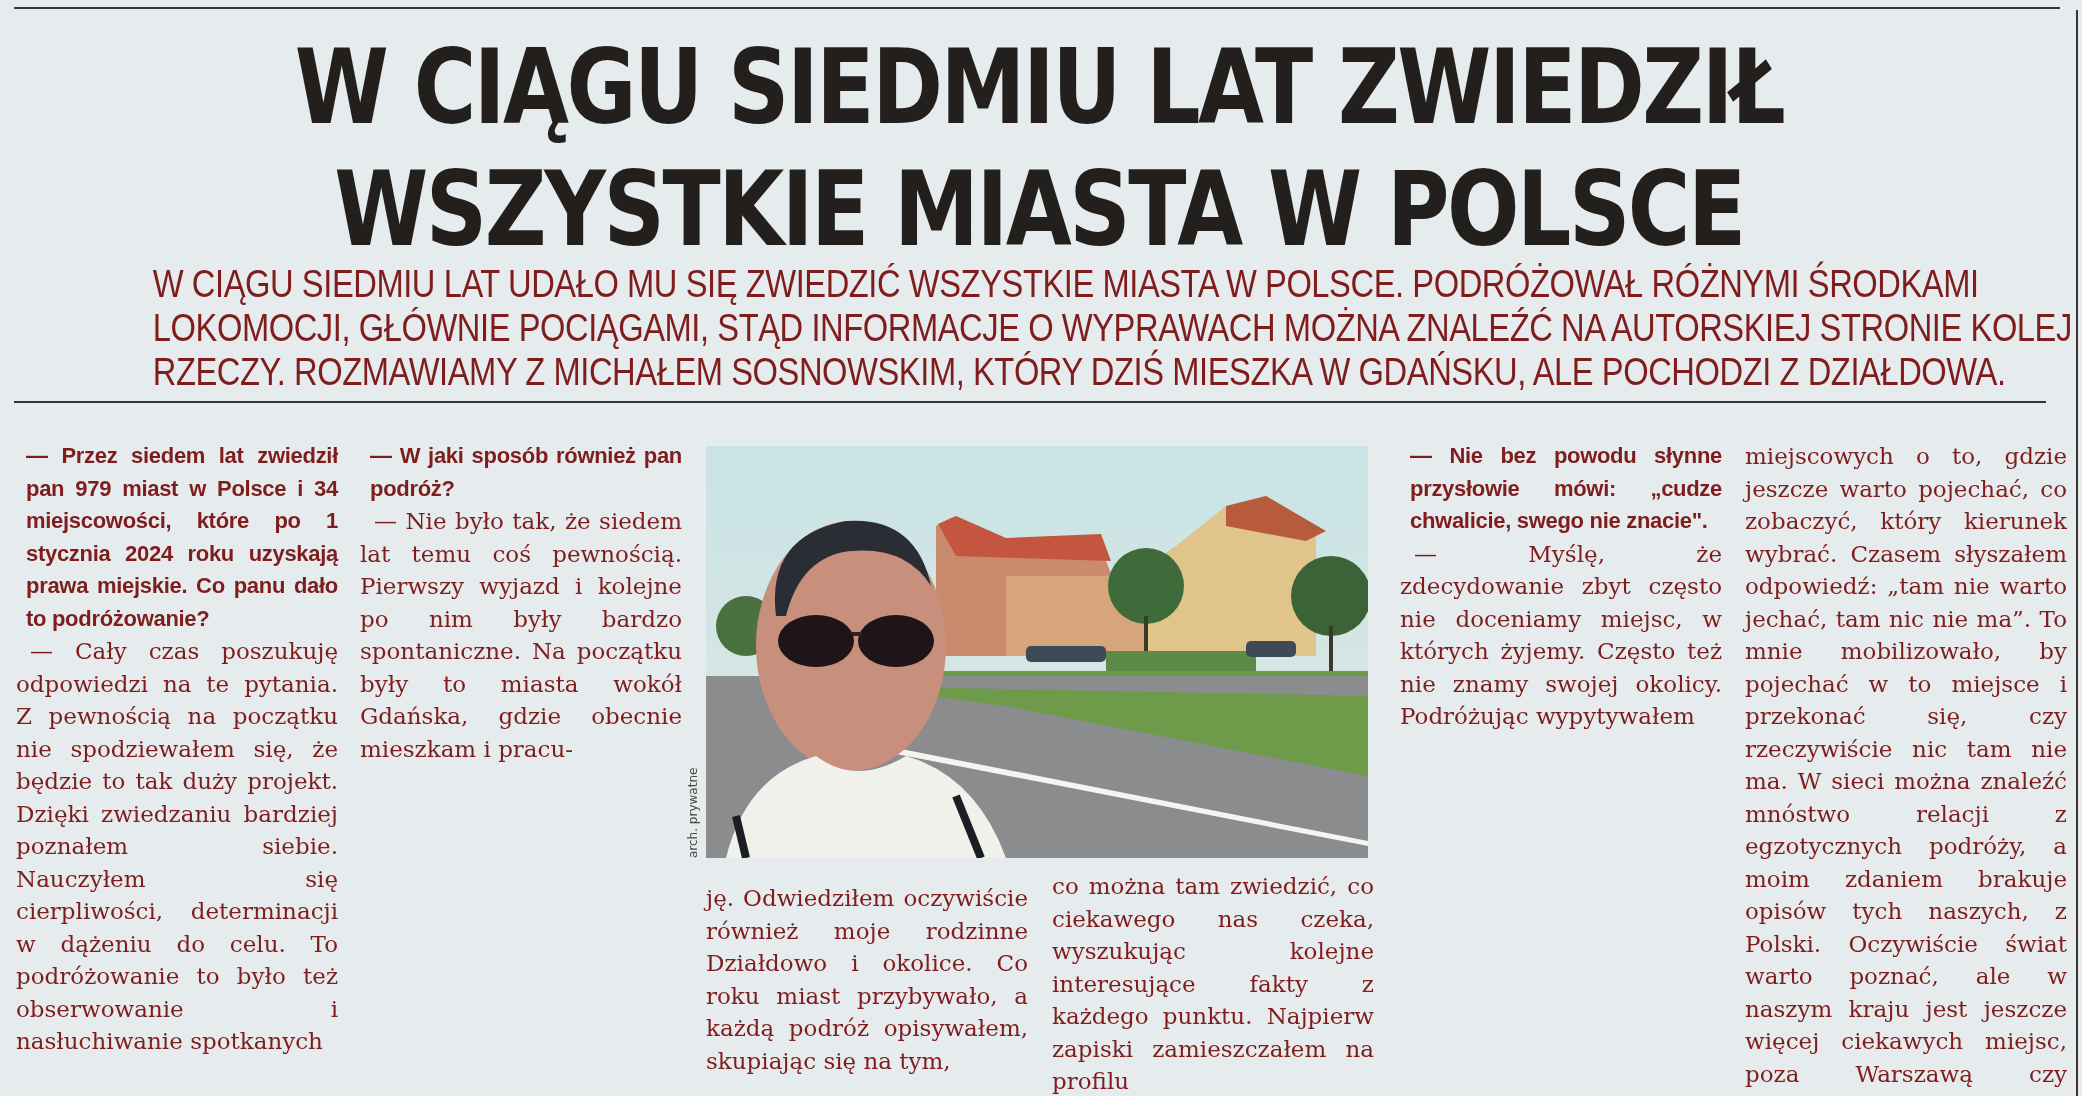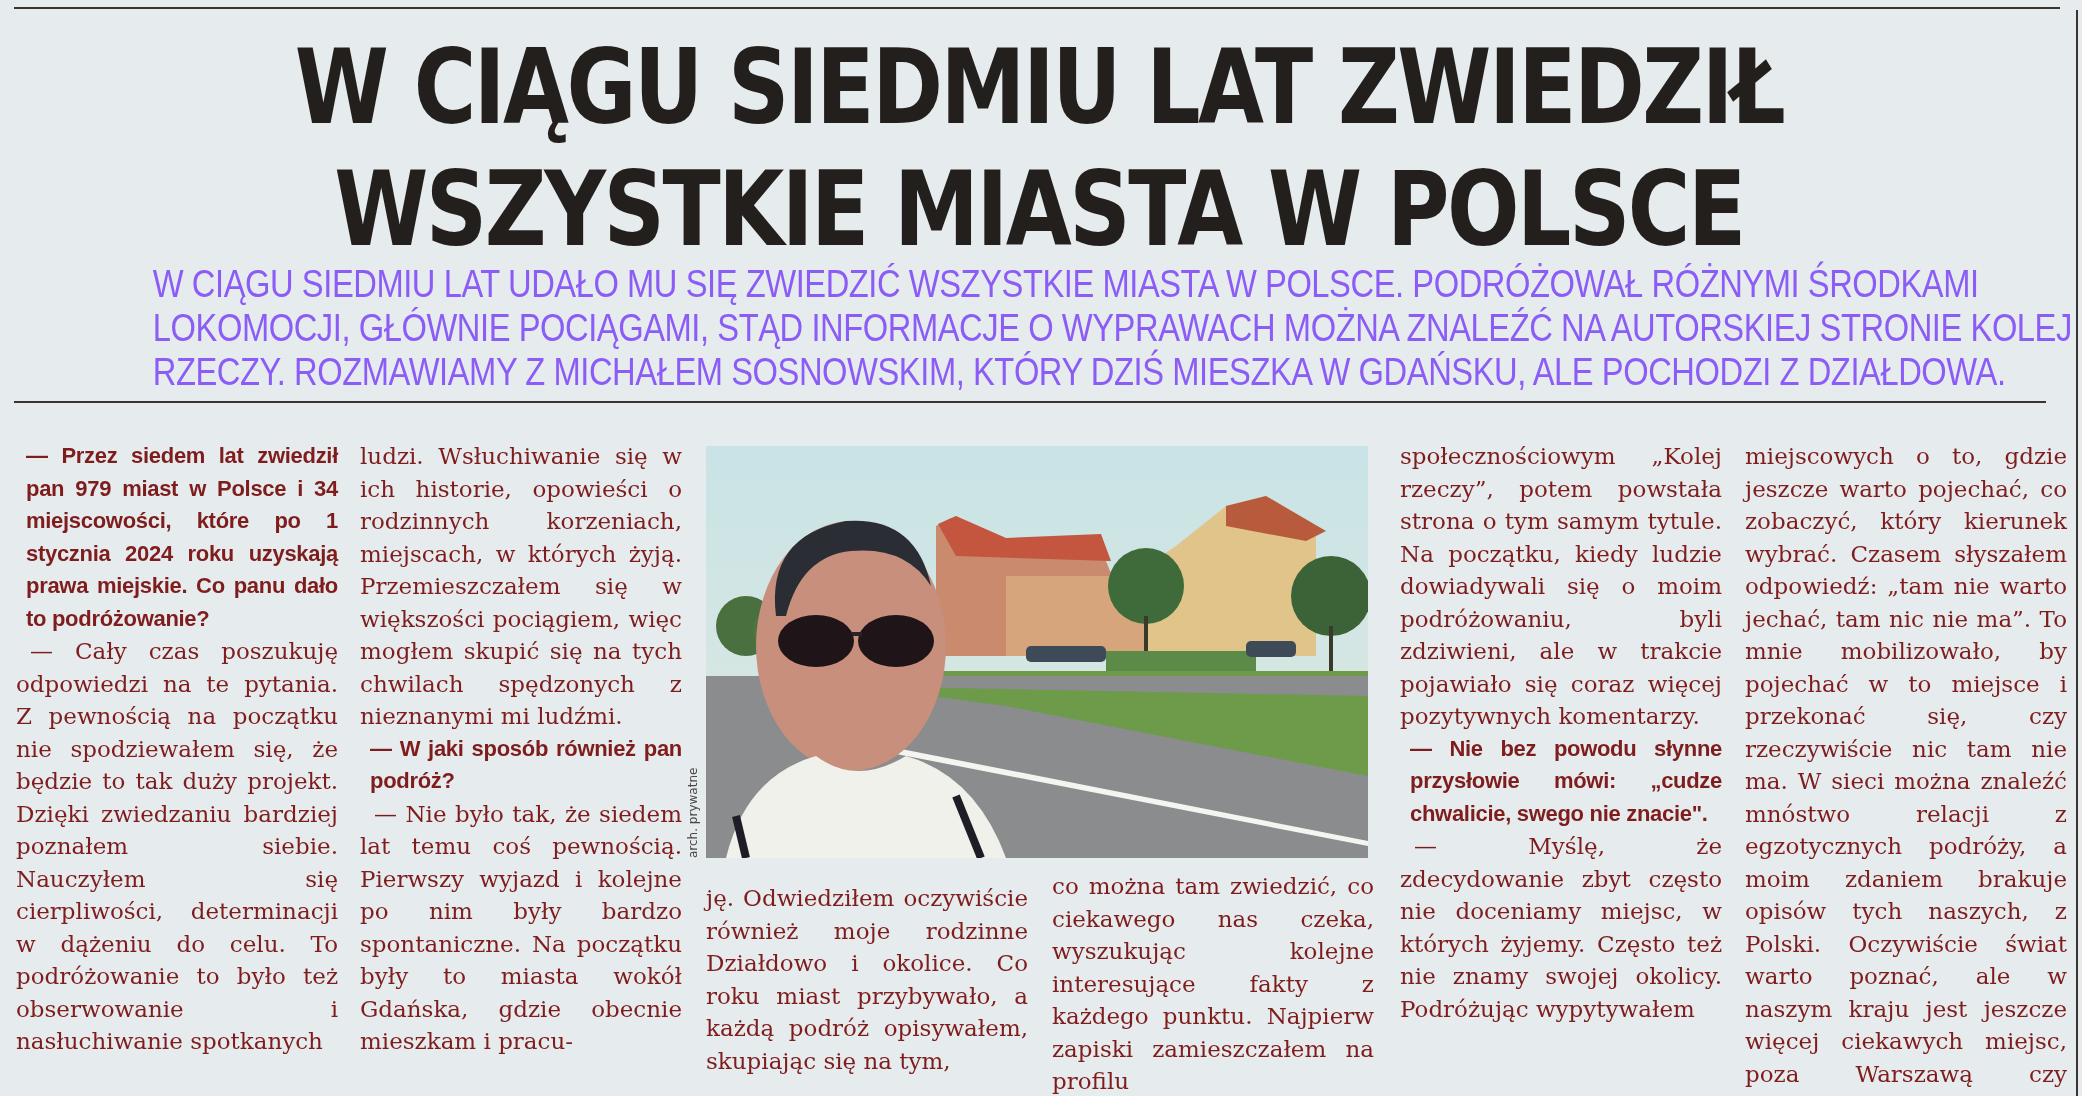--- a/index.html
+++ b/index.html
@@ -14,21 +14,21 @@
   .headline {
     position: absolute; left: 0; top: 26px; width: 2082px; text-align: center;
     font-family: "DejaVu Sans", sans-serif; font-weight: bold;
     font-size: 104px; line-height: 122px; letter-spacing: -3px;
     color: #231f1c; transform: scaleX(0.82); transform-origin: 1030px 0;
   }
   .headline div { white-space: nowrap; }
   .subhead {
     position: absolute; left: 10px; top: 262px; width: 2040px; text-align: center;
     font-family: "Liberation Sans", sans-serif; font-size: 38px; line-height: 44px;
-    color: #8b5cf6; letter-spacing: -0.5px;
+    color: #7f1d1d; letter-spacing: -0.5px;
   }
   .subhead div { white-space: nowrap; transform: scaleX(0.86); transform-origin: center; }
   .sub-rule { position: absolute; left: 14px; top: 401px; width: 2032px; height: 2px; background: #3a3530; }
   .col {
     position: absolute; top: 440px; width: 322px;
     font-size: 23px; line-height: 32.5px; color: #7f1d1d;
   }
   .col p { margin: 0; text-align: justify; text-align-last: left; }
   .q {
     font-family: "Liberation Sans", sans-serif; font-weight: bold; font-size: 22px;
@@ -68,21 +68,20 @@
 </div>
 
 <div class="sub-rule"></div>
 
 <div class="col c1">
   <p class="q">— Przez siedem lat zwiedził pan 979 miast w Polsce i 34 miejscowości, które po 1 stycznia 2024 roku uzyskają prawa miejskie. Co panu dało to podróżowanie?</p>
   <p class="a">— Cały czas poszukuję odpowiedzi na te pytania. Z pewnością na początku nie spodziewałem się, że będzie to tak duży projekt. Dzięki zwiedzaniu bardziej poznałem siebie. Nauczyłem się cierpliwości, determinacji w dążeniu do celu. To podróżowanie to było też obserwowanie i nasłuchiwanie spotkanych</p>
 </div>
 
 <div class="col c2">
-  <p>ludzi. Wsłuchiwanie się w ich historie, opowieści o rodzinnych korzeniach, miejscach, w których żyją. Przemieszczałem się w większości pociągiem, więc mogłem skupić się na tych chwilach spędzonych z nieznanymi mi ludźmi.</p>
   <p class="q">— W jaki sposób również pan podróż?</p>
   <p class="a">— Nie było tak, że siedem lat temu coś pewnością. Pierwszy wyjazd i kolejne po nim były bardzo spontaniczne. Na początku były to miasta wokół Gdańska, gdzie obecnie mieszkam i pracu-</p>
 </div>
 
 <div class="photo">
   <svg width="662" height="412" viewBox="0 0 662 412">
     <defs>
       <linearGradient id="sky" x1="0" y1="0" x2="0" y2="1">
         <stop offset="0" stop-color="#c9e3e6"></stop>
         <stop offset="1" stop-color="#dfe9e0"></stop>
@@ -126,20 +125,19 @@
 
 <div class="col c3">
   <p>ję. Odwiedziłem oczywiście również moje rodzinne Działdowo i okolice. Co roku miast przybywało, a każdą podróż opisywałem, skupiając się na tym,</p>
 </div>
 
 <div class="col c4">
   <p>co można tam zwiedzić, co ciekawego nas czeka, wyszukując kolejne interesujące fakty z każdego punktu. Najpierw zapiski zamieszczałem na profilu</p>
 </div>
 
 <div class="col c5">
-  <p>społecznościowym „Kolej rzeczy”, potem powstała strona o tym samym tytule. Na początku, kiedy ludzie dowiadywali się o moim podróżowaniu, byli zdziwieni, ale w trakcie pojawiało się coraz więcej pozytywnych komentarzy.</p>
   <p class="q">— Nie bez powodu słynne przysłowie mówi: „cudze chwalicie, swego nie znacie".</p>
   <p class="a">— Myślę, że zdecydowanie zbyt często nie doceniamy miejsc, w których żyjemy. Często też nie znamy swojej okolicy. Podróżując wypytywałem</p>
 </div>
 
 <div class="col c6">
   <p>miejscowych o to, gdzie jeszcze warto pojechać, co zobaczyć, który kierunek wybrać. Czasem słyszałem odpowiedź: „tam nie warto jechać, tam nic nie ma”. To mnie mobilizowało, by pojechać w to miejsce i przekonać się, czy rzeczywiście nic tam nie ma. W sieci można znaleźć mnóstwo relacji z egzotycznych podróży, a moim zdaniem brakuje opisów tych naszych, z Polski. Oczywiście świat warto poznać, ale w naszym kraju jest jeszcze więcej ciekawych miejsc, poza Warszawą czy Krakowem.</p>
 </div>
 
 </body></html>

